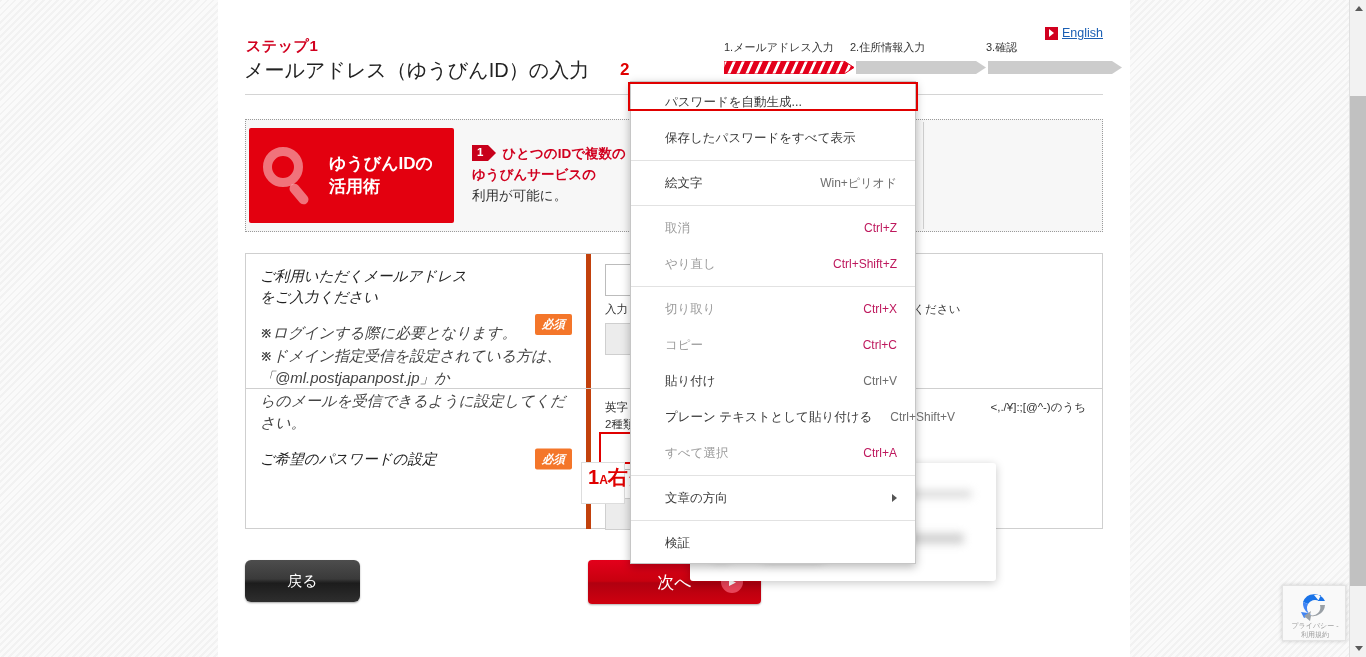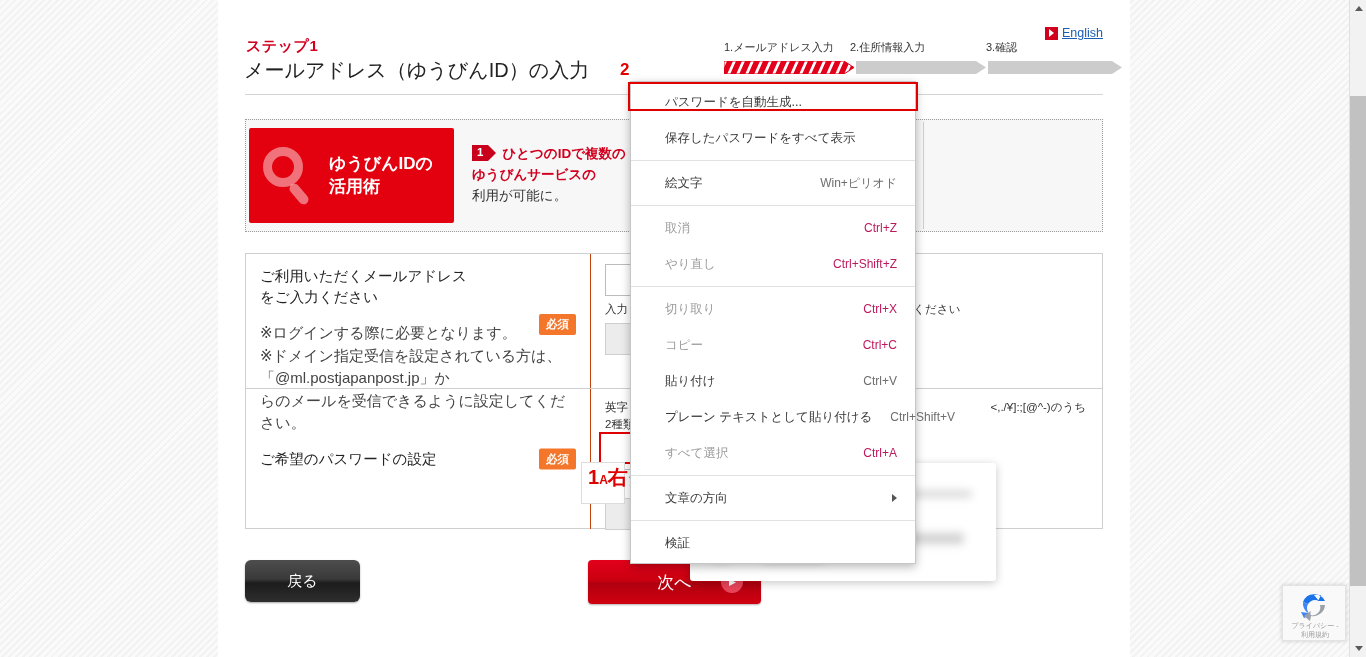--- a/index.html
+++ b/index.html
@@ -60,21 +60,21 @@
   .numtag .box{background:#c8001b;color:#fff;font-size:11.5px;font-weight:bold;padding:1px 5px;line-height:1.2;}
   .numtag .tri{width:0;height:0;border-top:8px solid transparent;border-bottom:8px solid transparent;border-left:8px solid #c8001b;}
   .tri-only{width:0;height:0;border-top:9px solid transparent;border-bottom:9px solid transparent;border-left:10px solid #c8001b;display:inline-block;margin-right:7px;vertical-align:-2px;}
   .rd{color:#d1001f;font-weight:bold;}
   .divline{position:absolute;width:1px;background:#cfcfcf;top:122px;height:107px;}
 
   
   .formbox{position:absolute;left:27px;top:253px;width:858px;height:276px;border:1px solid #cfcfcf;}
   .frow{display:flex;border-bottom:1px solid #cfcfcf;}
   .frow:last-child{border-bottom:none;}
-  .fleft{width:345px;border-right:1px solid #c2410c;padding:12px 14px;position:relative;}
+  .fleft{width:345px;border-right:5px solid #c2410c;padding:12px 14px;position:relative;font-style:italic;}
   .fright{flex:1;padding:10px 14px;position:relative;}
   .r1 .fleft{height:134px;}
   .r2 .fleft{height:140px;display:flex;align-items:center;}
   .r1 .fright{height:134px;}
   .r2 .fright{height:140px;}
   .fl-title{font-size:14.5px;color:#222;line-height:1.45;}
   .fl-note{font-size:15px;color:#444;line-height:1.5;margin-top:14px;}
   .req{background:#f4762a;color:#fff;font-size:11.5px;font-weight:bold;padding:3px 7px;border-radius:2px;}
   .req-abs{position:absolute;right:14px;top:60px;}
   .req-mid{position:absolute;right:14px;top:50%;transform:translateY(-50%);}

